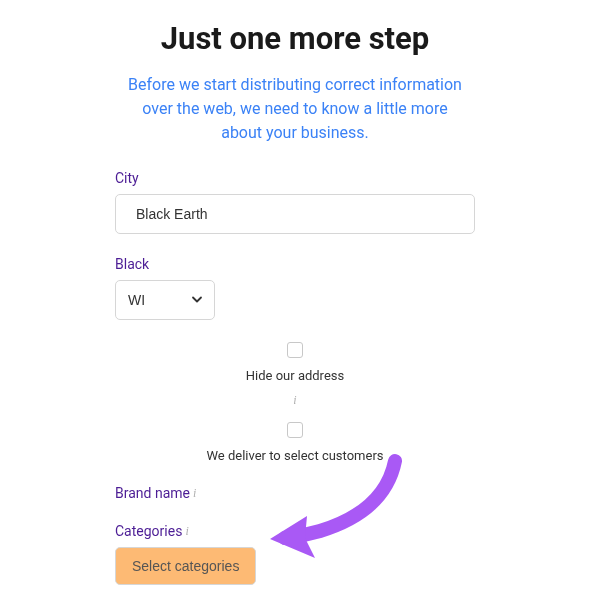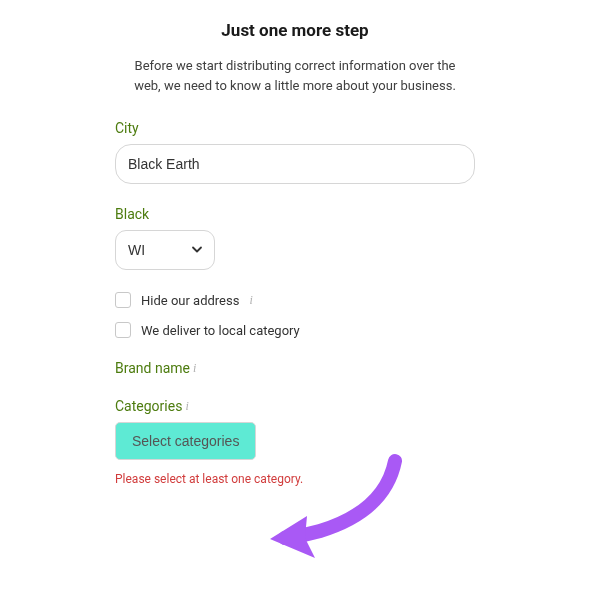--- a/index.html
+++ b/index.html
@@ -13,95 +13,96 @@
       width: 590px;
       height: 593px;
       padding: 20px 0;
       position: relative;
     }
     .container {
       width: 360px;
       margin: 0 auto;
     }
     .page-title {
-      font-size: 17px;
+      font-size: 31px;
       font-weight: 700;
       text-align: center;
       color: #1a1a1a;
       margin-bottom: 12px;
     }
     .page-subtitle {
-      font-size: 13px;
-      color: #404040;
+      font-size: 16px;
+      color: #3b82f6;
       text-align: center;
       line-height: 1.5;
       margin: 16px auto 25px;
       width: 346px;
     }
     .form-group {
       margin-bottom: 22px;
     }
     .form-label {
       font-size: 14px;
-      color: #4d7c0f;
+      color: #4c1d95;
       display: block;
       margin-bottom: 8px;
     }
     .label-row {
       display: flex;
       align-items: center;
       gap: 3px;
       margin-bottom: 8px;
     }
     .info-icon {
       color: #b0b0b0;
       font-size: 12px;
       font-style: italic;
       font-family: Georgia, serif;
       cursor: help;
     }
     .text-input {
       width: 100%;
       height: 40px;
       border: 1px solid #d6d6d6;
-      border-radius: 16px;
-      padding: 0 12px;
+      border-radius: 5px;
+      padding: 0 20px;
       font-size: 14px;
       color: #333;
       background: #fff;
     }
     .select-wrapper {
       position: relative;
       display: inline-block;
       width: 100px;
     }
     .select-input {
       width: 100%;
       height: 40px;
       border: 1px solid #d6d6d6;
-      border-radius: 11px;
+      border-radius: 5px;
       padding: 0 32px 0 12px;
       font-size: 14px;
       color: #333;
       background: #fff;
       appearance: none;
       cursor: pointer;
     }
     .select-chevron {
       position: absolute;
       right: 12px;
       top: 50%;
       transform: translateY(-50%);
       pointer-events: none;
     }
     .checkbox-row {
       display: flex;
       align-items: center;
       gap: 10px;
       margin-bottom: 14px;
+      flex-direction: column;
     }
     .checkbox {
       width: 16px;
       height: 16px;
       border: 1px solid #c8c8c8;
       border-radius: 3px;
       background: #fff;
       cursor: pointer;
       flex-shrink: 0;
     }
@@ -124,21 +125,21 @@
       background: #a959f5;
       border-radius: 2px;
     }
     .categories-button {
       display: inline-flex;
       align-items: center;
       height: 38px;
       padding: 0 16px;
       border: 1px solid #d6d6d6;
       border-radius: 5px;
-      background: #5eead4;
+      background: #fdba74;
       font-size: 14px;
       color: #555;
       cursor: pointer;
     }
     .error-text {
       font-size: 12px;
       color: #d13c3c;
       margin-top: 12px;
     }
     .arrow-annotation {
@@ -175,21 +176,21 @@
   </div>
 
   <div class="checkbox-group">
     <div class="checkbox-row">
       <div class="checkbox"></div>
       <span class="checkbox-label">Hide our address</span>
       <span class="info-icon">i</span>
     </div>
     <div class="checkbox-row">
       <div class="checkbox"></div>
-      <span class="checkbox-label">We deliver to local category</span>
+      <span class="checkbox-label">We deliver to select customers</span>
     </div>
   </div>
 
   <div class="form-group">
     <div class="label-row">
       <span class="form-label" style="margin-bottom:0">Brand name</span>
       <span class="info-icon">i</span>
     </div>
   </div>
 

